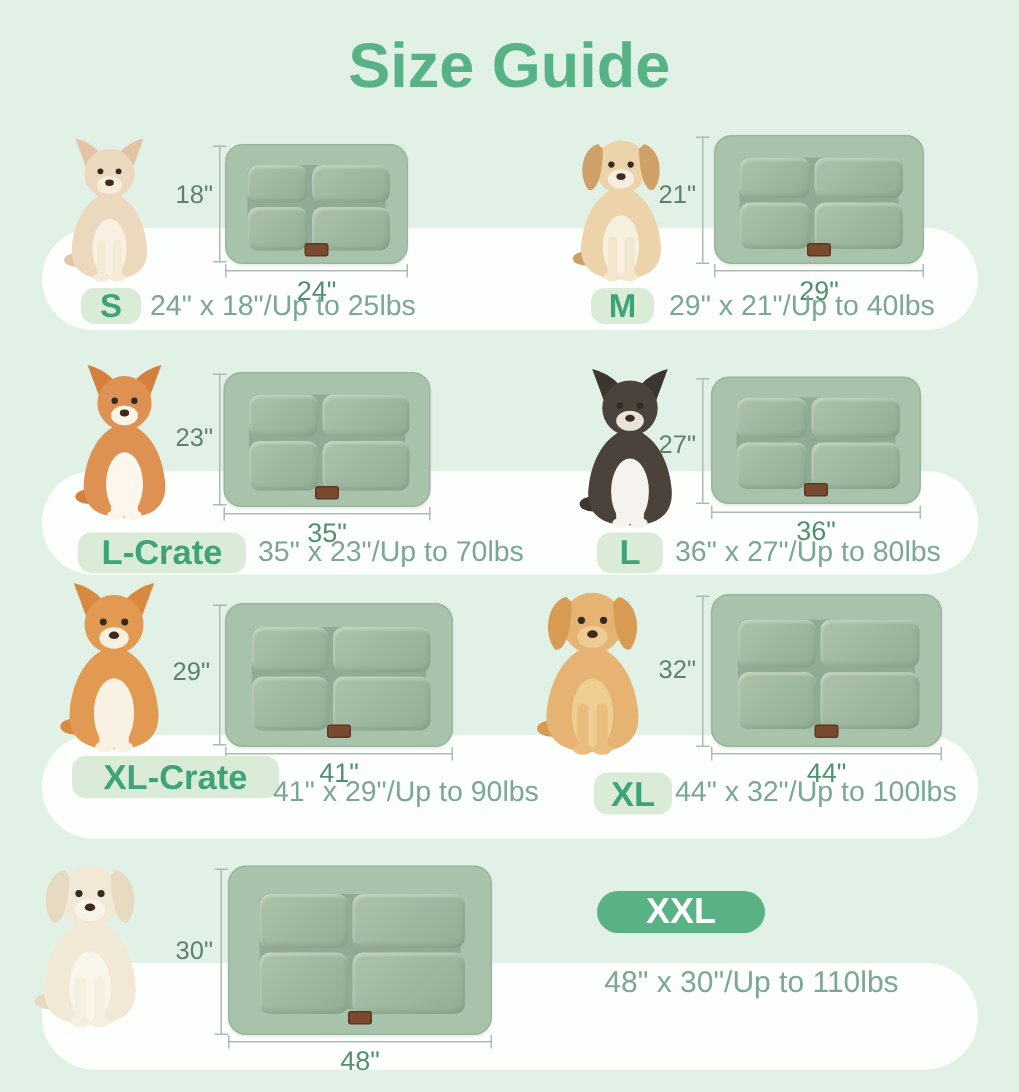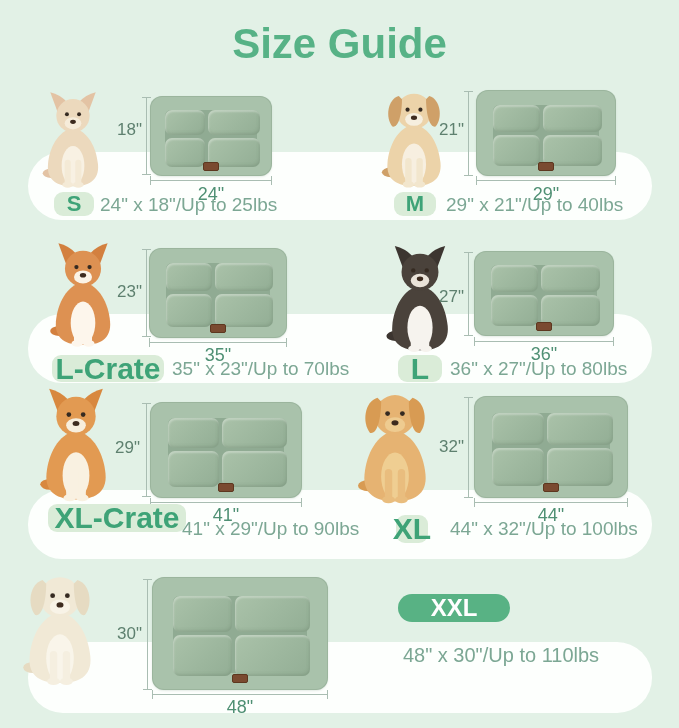--- a/index.html
+++ b/index.html
@@ -35,21 +35,21 @@
   .vline::before{top:0;} .vline::after{bottom:0;}
   .hline{position:absolute;height:1px;background:#a9bdb2;}
   .hline::before,.hline::after{content:"";position:absolute;top:-4px;width:1px;height:9px;background:#a9bdb2;}
   .hline::before{left:0;} .hline::after{right:0;}
   .vlabel{position:absolute;font-size:17px;color:#5e806f;text-align:right;}
   .hlabel{position:absolute;font-size:18px;color:#4f9074;text-align:center;}
   
   .pill{position:absolute;display:flex;align-items:center;justify-content:center;
         background:#daecd8;color:#3ea377;font-weight:bold;border-radius:9px;}
   .pill.small{font-size:22px;}
-  .pill.wide{font-size:30px;}
+  .pill.wide{font-size:23px;}
   .badge{position:absolute;display:flex;align-items:center;justify-content:center;
          background:#58b284;color:#ffffff;font-weight:bold;border-radius:14px;font-size:24px;}
   .spec{position:absolute;font-size:19px;color:#7ca794;white-space:nowrap;}
   .dog{position:absolute;}
   svg.defs{position:absolute;width:0;height:0;}
 </style>
 </head>
 <body>
 
 <svg class="defs" aria-hidden="true">
@@ -213,21 +213,21 @@
       <div class="quilt">
         <div class="pillow"></div>
           <div class="pillow"></div>
         <div class="pillow"></div>
           <div class="pillow"></div>
       </div>
       <div class="tag"></div>
     </div>
     <div class="hline" style="left:474px;top:502px;width:154px;"></div>
     <div class="hlabel" style="left:474px;top:505px;width:154px;">44"</div>
-    <div class="pill wide" style="left:396px;top:515px;width:32px;height:28px;">XL</div>
+    <div class="pill wide" style="left:396px;top:515px;width:52px;height:28px;">XL</div>
     <div class="spec" style="left:450px;top:518px;">44" x 32"/Up to 100lbs</div>
   </section>
 
   <section>
     <svg class="dog" style="left:14px;top:548px;width:92px;height:158px;--main:#f1e9d6;--chest:#f9f5ea;--legs:#f5efe0;--ear:#e6dbc2;--muzzle:#f8f3e7;" viewBox="0 0 100 132">
         <use href="#dog-floppy"></use>
       </svg>
     <div class="vlabel" style="left:100px;top:624px;width:42px;">30"</div>
     <div class="vline" style="left:147px;top:579px;height:111px;"></div>
     <div class="mat" style="left:152px;top:577px;width:176px;height:113px;">

